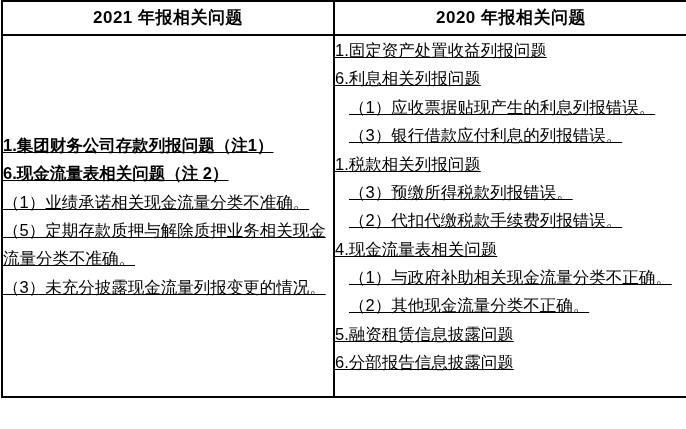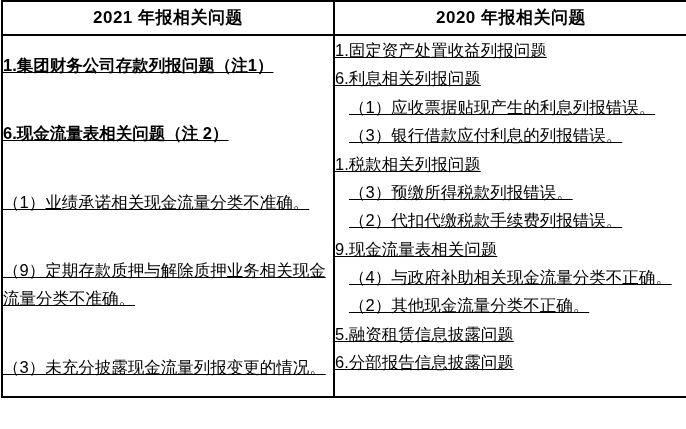--- a/index.html
+++ b/index.html
@@ -47,21 +47,20 @@
     line-height: 1.72;
   }
   .col-left { width: 330px; }
   .col-right { width: 352px; }
 
   .cell-left {
     display: flex;
     flex-direction: column;
     justify-content: center;
     min-height: 360px;
-    gap: 40px;
   }
   .cell-right {
     display: block;
   }
   .line {
     display: block;
     white-space: normal;
     word-break: break-all;
     text-decoration: underline;
   }
@@ -83,35 +82,35 @@
         <th class="col-head col-right">2020 年报相关问题</th>
       </tr>
     </thead>
     <tbody>
       <tr>
         <td class="col-body col-left">
           <div class="cell-left">
             <span class="line bold">1.集团财务公司存款列报问题（注1）</span>
             <span class="line bold">6.现金流量表相关问题（注 2）</span>
             <span class="line">（1）业绩承诺相关现金流量分类不准确。</span>
-            <span class="line">（9）定期存款质押与解除质押业务相关现金流量分类不准确。</span>
+            <span class="line">（5）定期存款质押与解除质押业务相关现金流量分类不准确。</span>
             <span class="line">（3）未充分披露现金流量列报变更的情况。</span>
           </div>
         </td>
         <td class="col-body col-right">
           <div class="cell-right">
             <span class="line">1.固定资产处置收益列报问题</span>
             <span class="line">6.利息相关列报问题</span>
             <span class="line sub">（1）应收票据贴现产生的利息列报错误。</span>
             <span class="line sub">（3）银行借款应付利息的列报错误。</span>
             <span class="line">1.税款相关列报问题</span>
             <span class="line sub">（3）预缴所得税款列报错误。</span>
             <span class="line sub">（2）代扣代缴税款手续费列报错误。</span>
-            <span class="line">9.现金流量表相关问题</span>
-            <span class="line sub">（4）与政府补助相关现金流量分类不正确。</span>
+            <span class="line">4.现金流量表相关问题</span>
+            <span class="line sub">（1）与政府补助相关现金流量分类不正确。</span>
             <span class="line sub">（2）其他现金流量分类不正确。</span>
             <span class="line">5.融资租赁信息披露问题</span>
             <span class="line">6.分部报告信息披露问题</span>
           </div>
         </td>
       </tr>
     </tbody>
   </table>
 </div>
 

